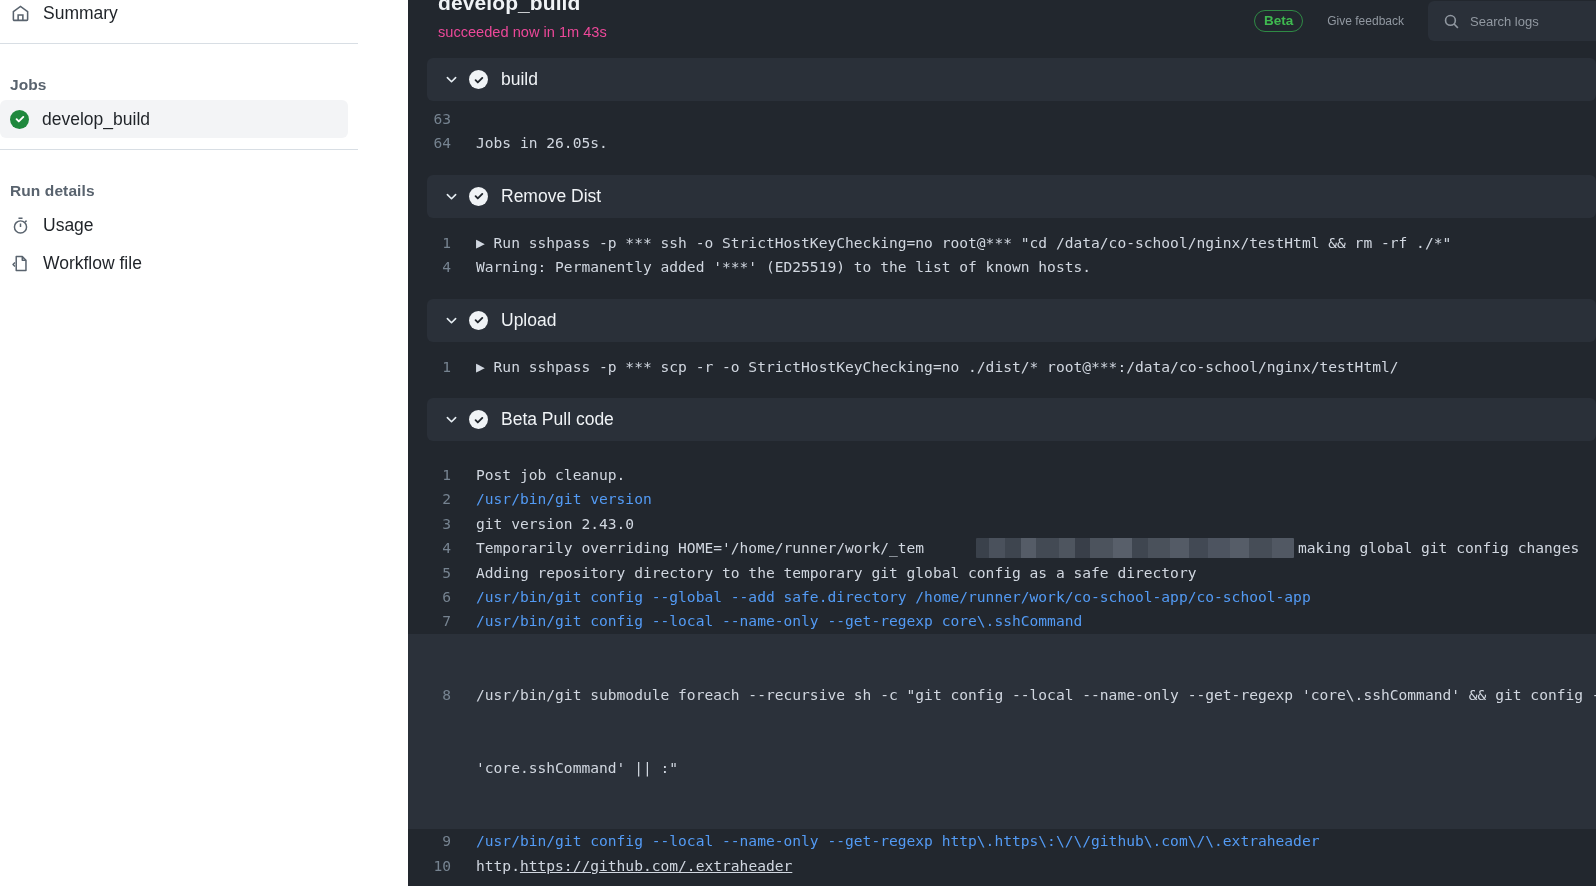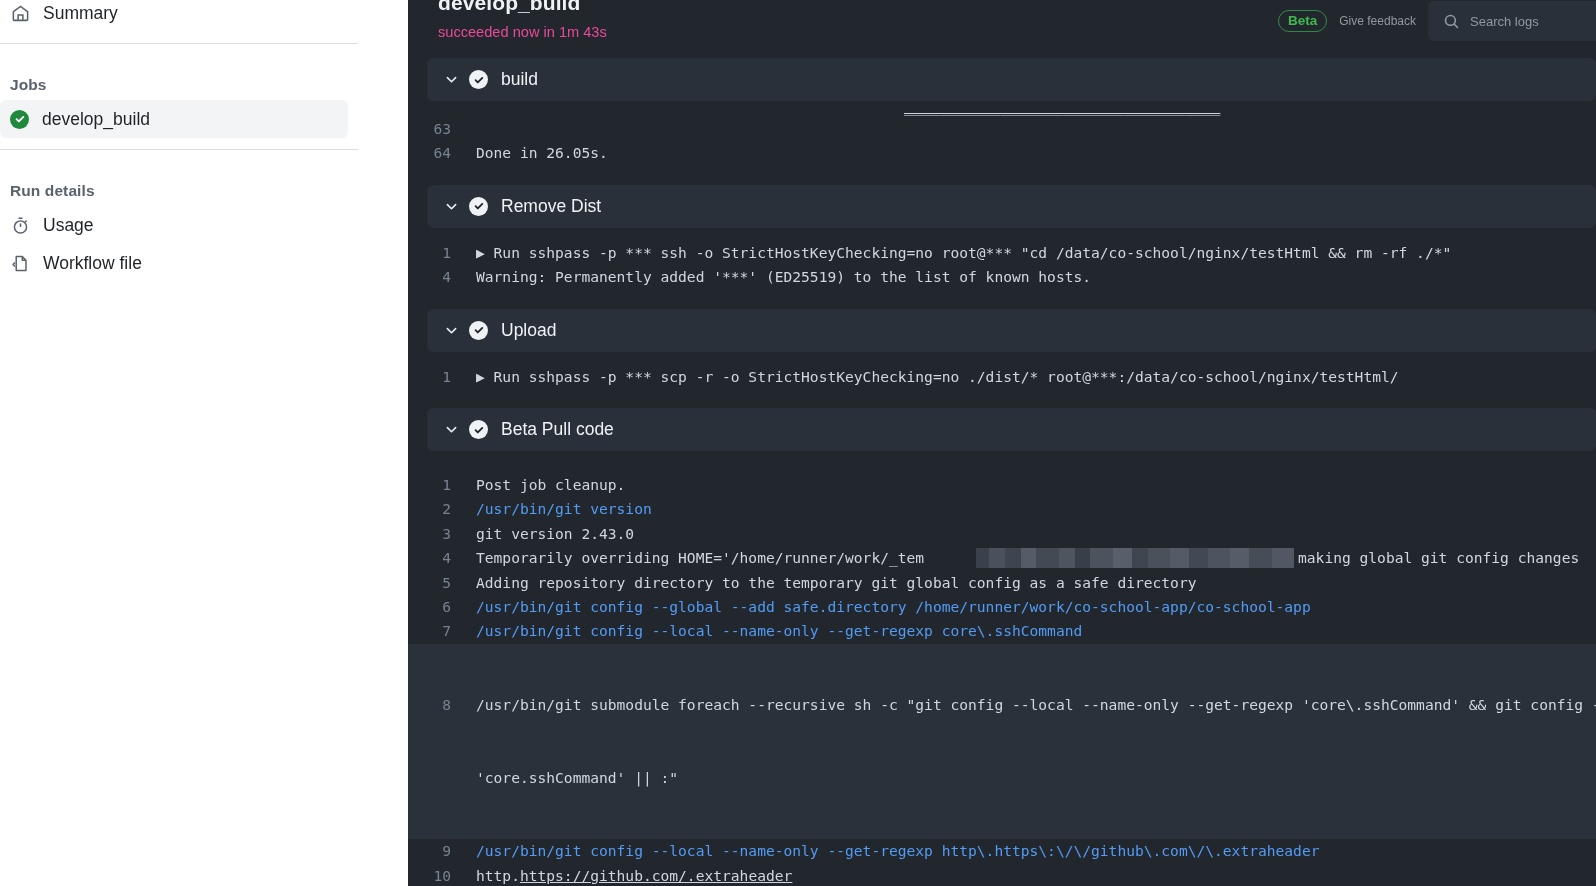--- a/index.html
+++ b/index.html
@@ -57,21 +57,21 @@
   .job-title{
     color:#f0f3f6;font-size:21px;font-weight:700;
     position:absolute;left:30px;top:-9px;letter-spacing:.1px;
   }
   .job-sub{
     color:#ec4899;font-size:14.6px;
     position:absolute;left:30px;top:24px;
   }
   .top-right{
     position:absolute;right:0;top:0;height:42px;
-    display:flex;align-items:center;gap:12px;
+    display:flex;align-items:center;gap:24px;
   }
   .beta{
     border:1px solid #2f8a45;color:#3fb950;border-radius:999px;
     font-size:13.5px;font-weight:600;padding:2px 9px 3px;line-height:1.15;
   }
   .feedback{color:#9198a1;font-size:12px;}
   .searchbox{
     display:flex;align-items:center;gap:10px;
     background:#2a3039;border-radius:6px;
     height:40px;padding:0 14px 0 15px;width:174px;box-sizing:border-box;
@@ -216,30 +216,27 @@
         </span>
         <span class="chk-white">
           <svg width="12" height="12" viewBox="0 0 12 12" fill="none" stroke="#22272e" stroke-width="1.9" stroke-linecap="round" stroke-linejoin="round">
               <path d="M2.6 6.2 4.8 8.4 9.3 3.9"></path>
             </svg>
         </span>
         <span>build</span>
       </div>
 
       <div class="lines">
-        <div class="clipline">
-          <span class="seg u" style="left:496px;">____________________________________</span>
-        </div>
         <div class="ln">
           <span class="no">63</span>
           <span class="tx"></span>
         </div>
         <div class="ln">
           <span class="no">64</span>
-          <span class="tx">Done in 26.05s.</span>
+          <span class="tx">Jobs in 26.05s.</span>
         </div>
       </div>
 
       <div class="spacer-sm"></div>
 
       <div class="sec">
         <span class="chev">
           <svg width="15" height="15" viewBox="0 0 16 16" fill="none" stroke="#e6edf3" stroke-width="1.7" stroke-linecap="round" stroke-linejoin="round">
               <path d="M3.6 6 8 10.4 12.4 6"></path>
             </svg>

